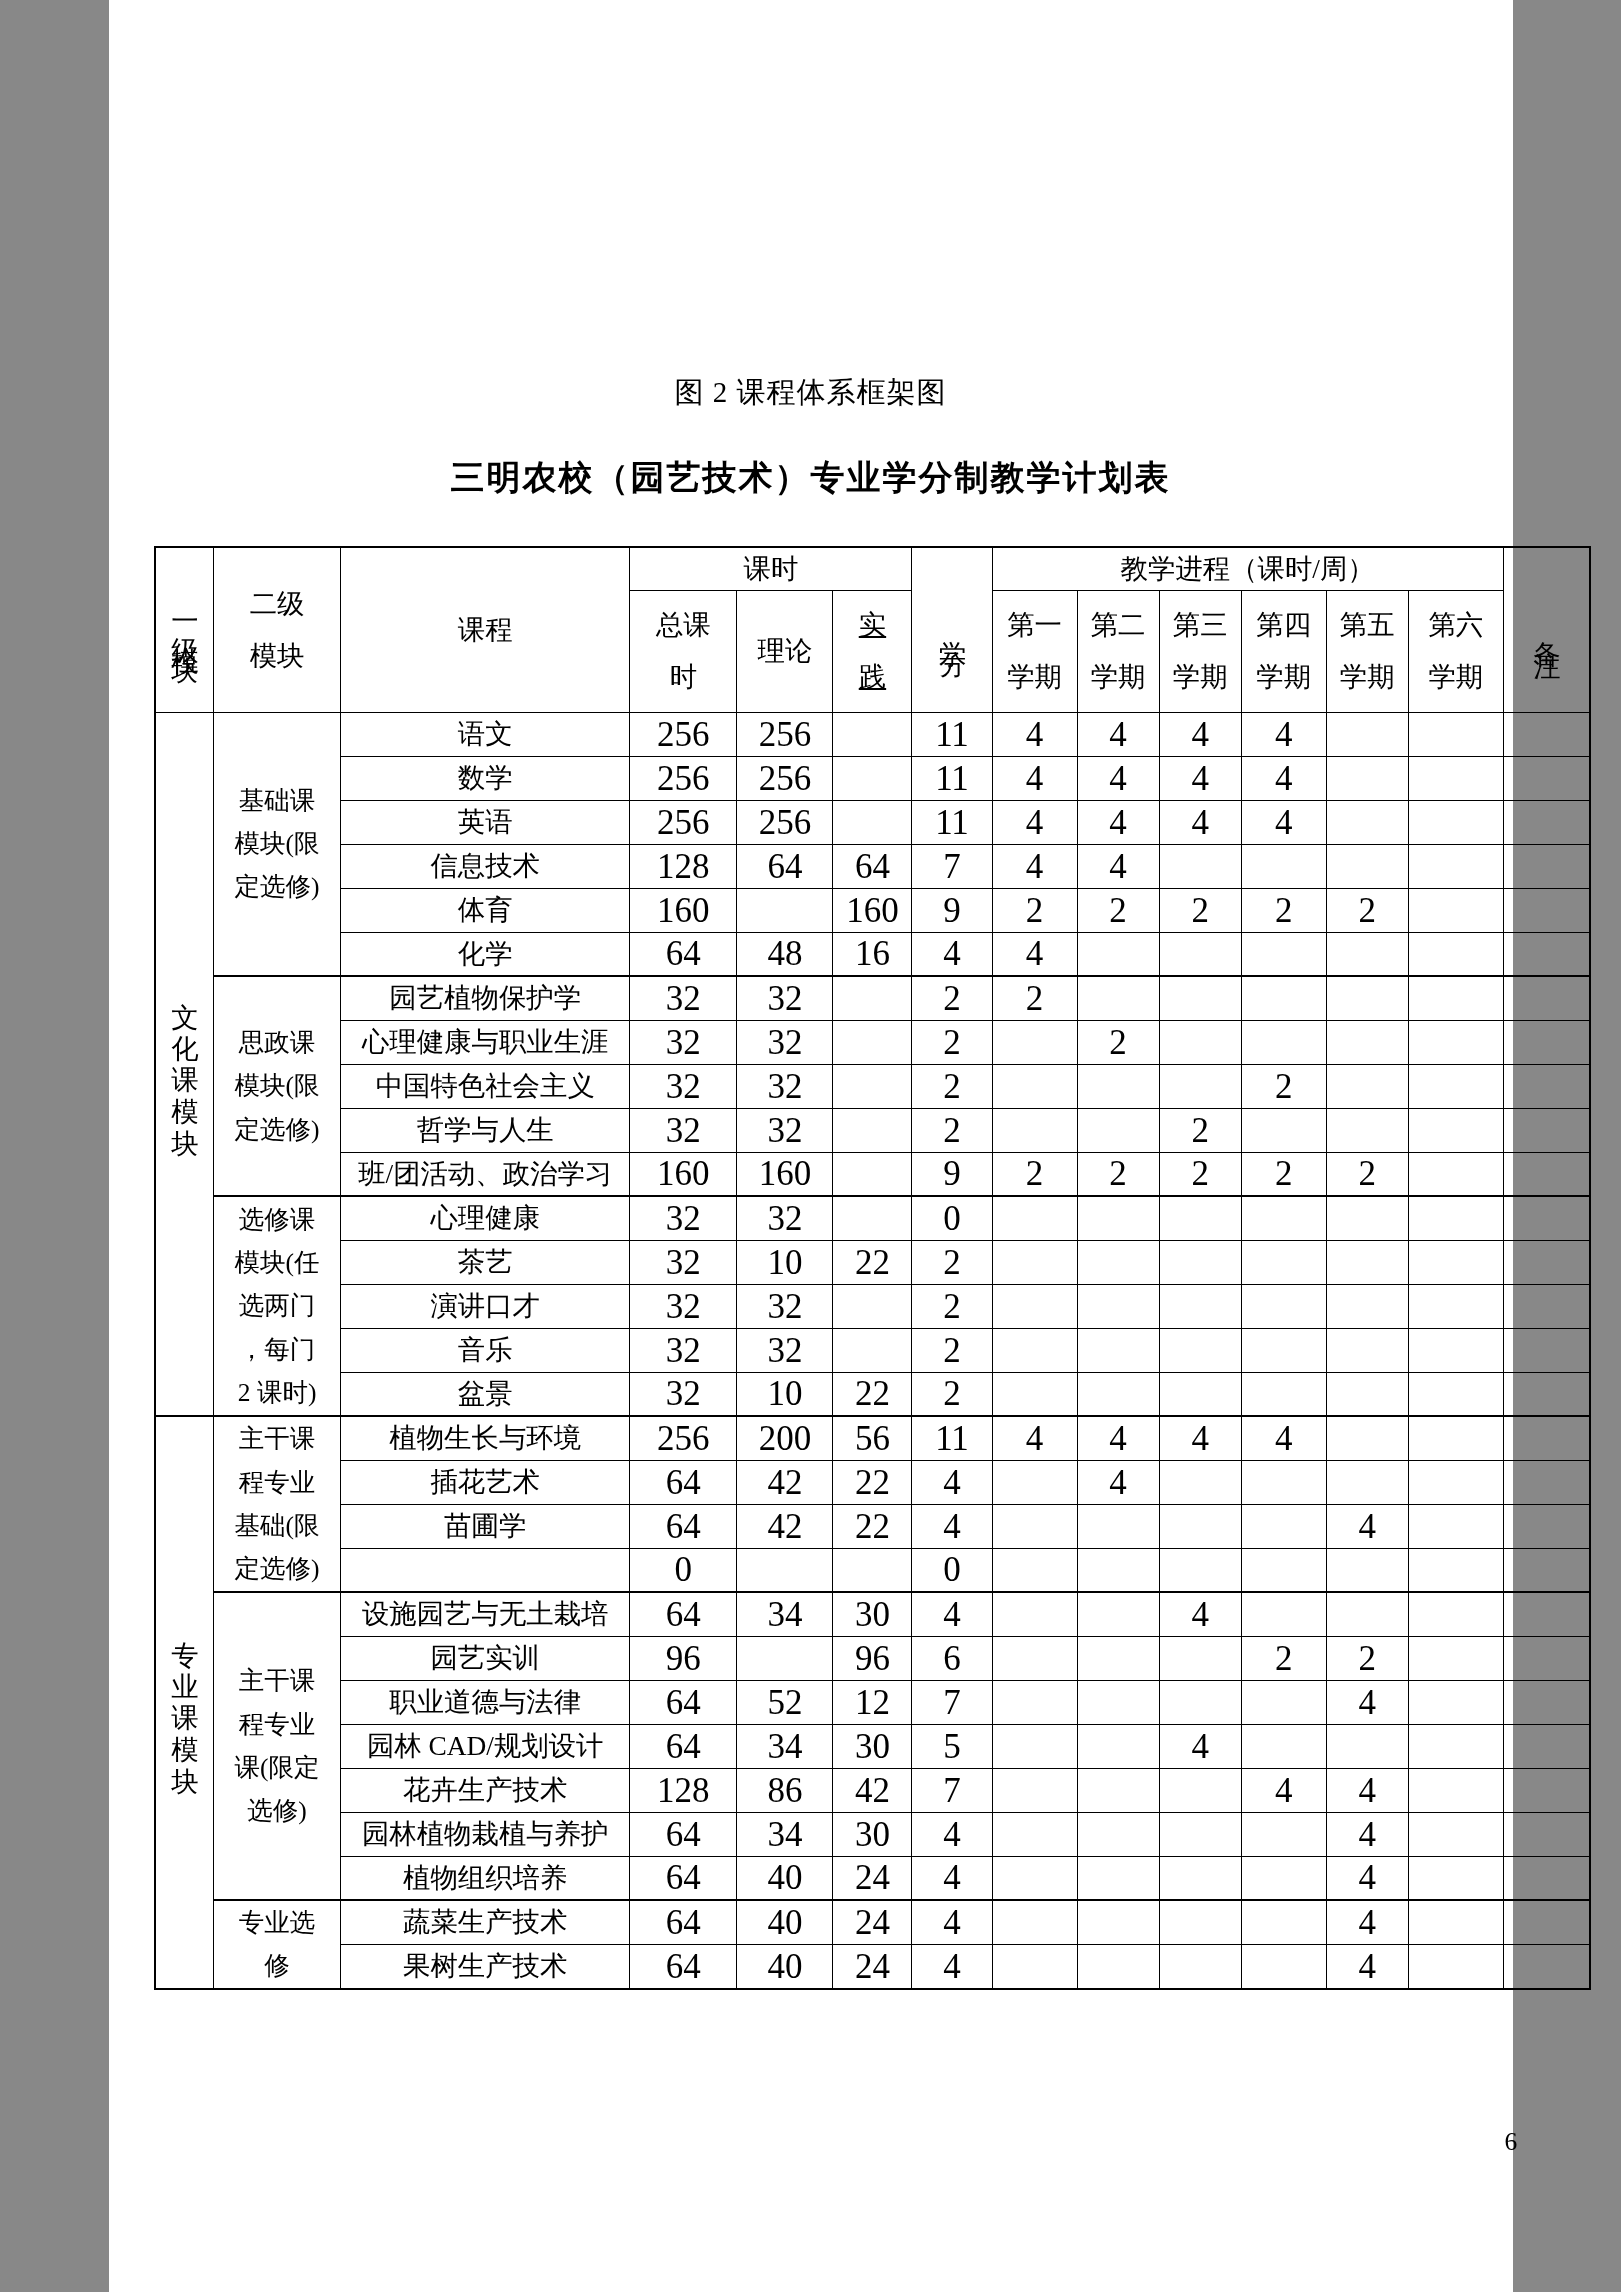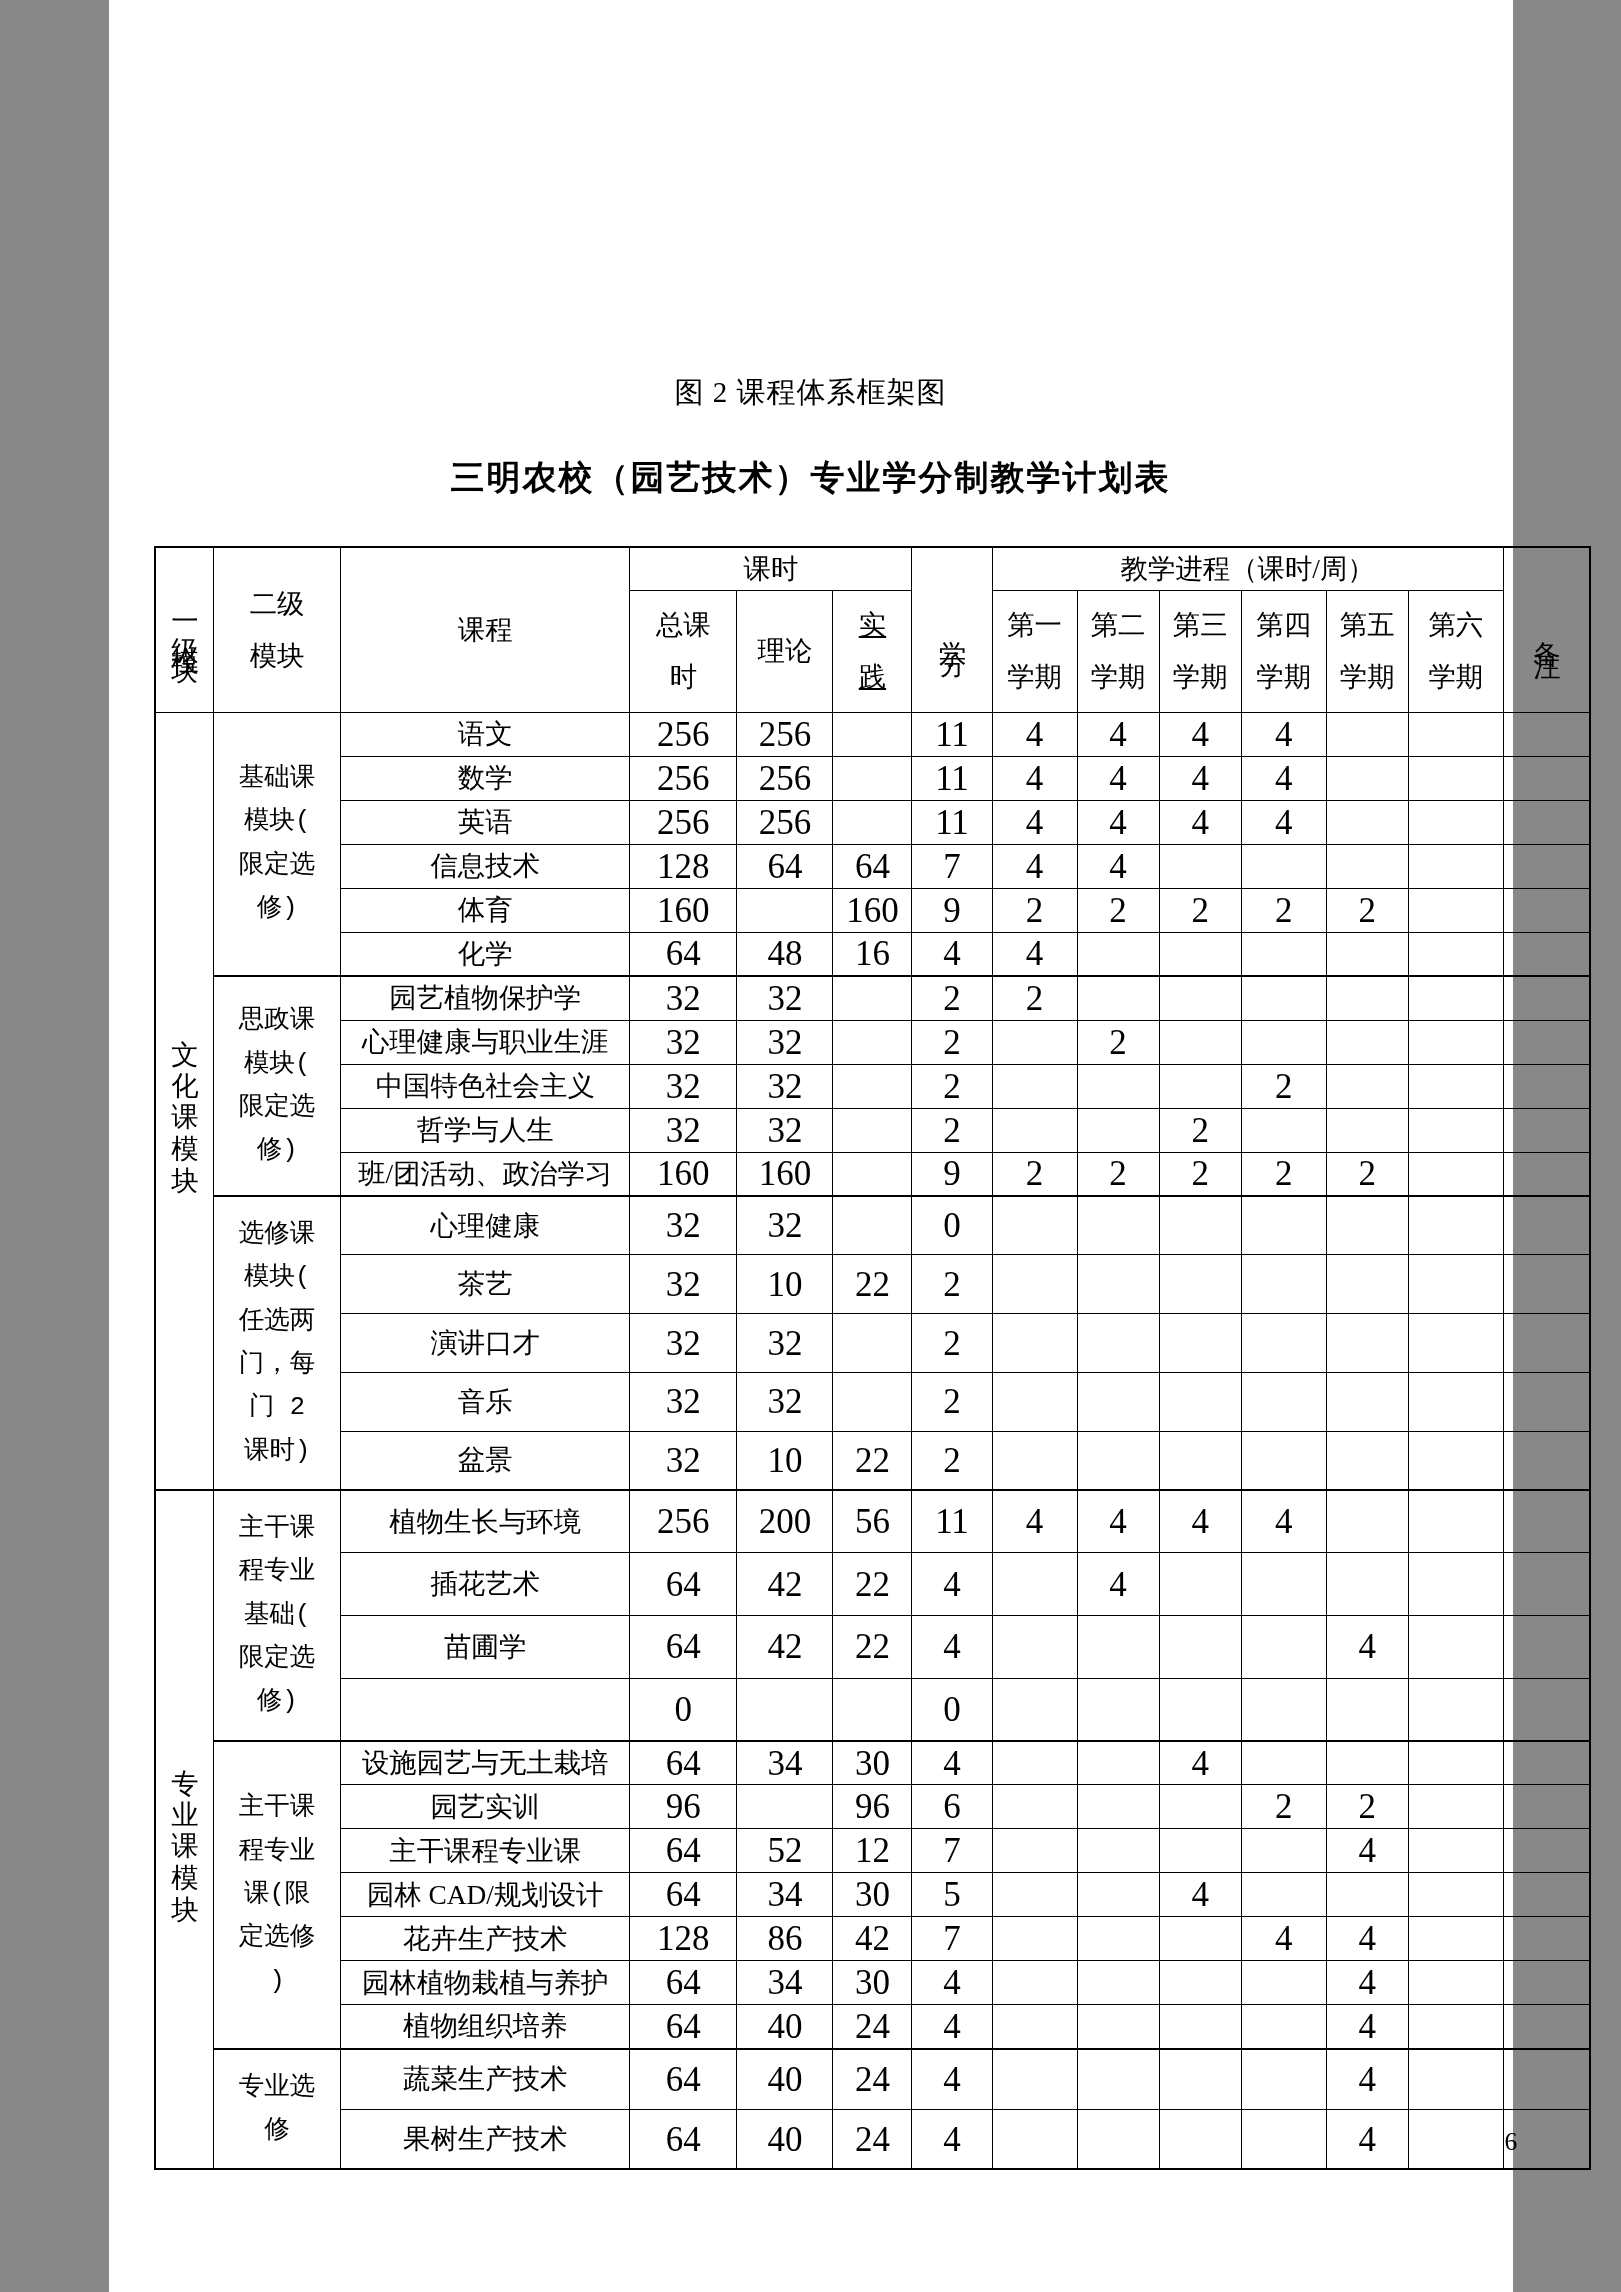--- a/index.html
+++ b/index.html
@@ -25,22 +25,22 @@
     font-weight:normal; font-size:27.4px; line-height:1.25;
     overflow:hidden;
   }
   thead tr.h1 { height:43px; }
   thead tr.h2 { height:122px; }
   tbody tr { height:44px; }
   tbody tr.sec td { border-top:2px solid #000; }
   td.num { font-size:35px; font-family:"Liberation Serif",serif; line-height:1; }
   td.course { font-size:27.4px; }
   td.l2cell { font-size:25.5px; }
-  .wrap { max-width:3.5em; margin:16px auto; line-height:1.7;
-          word-break:break-all; line-break:anywhere;font-family:Liberation Mono, monospace; }
+  .wrap { max-width:3.5em; margin:0 auto; line-height:1.7;
+          word-break:break-all; line-break:anywhere; }
   .w2 { max-width:2.4em; margin:0 auto; line-height:1.9;
         word-break:break-all; line-break:anywhere; }
   .w1 { max-width:1.3em; margin:0 auto; line-height:1.9;
         word-break:break-all; line-break:anywhere;text-decoration:underline; }
   .vtext { writing-mode:vertical-rl; text-orientation:upright;
            display:inline-block; letter-spacing:0.35em; line-height:1; font-size:27.4px; }
   .vtext.wide { letter-spacing:1.15em; }
   .pagenum { position:absolute; left:1396px; top:2127px; font-size:25.5px; }
 </style>
 </head>
@@ -428,21 +428,21 @@
           <td class="num">6</td>
           <td class="num"></td>
           <td class="num"></td>
           <td class="num"></td>
           <td class="num">2</td>
           <td class="num">2</td>
           <td class="num"></td>
           <td class="num"></td>
         </tr>
         <tr>
-          <td class="course">主干课程专业课</td>
+          <td class="course">职业道德与法律</td>
           <td class="num">64</td>
           <td class="num">52</td>
           <td class="num">12</td>
           <td class="num">7</td>
           <td class="num"></td>
           <td class="num"></td>
           <td class="num"></td>
           <td class="num"></td>
           <td class="num">4</td>
           <td class="num"></td>

